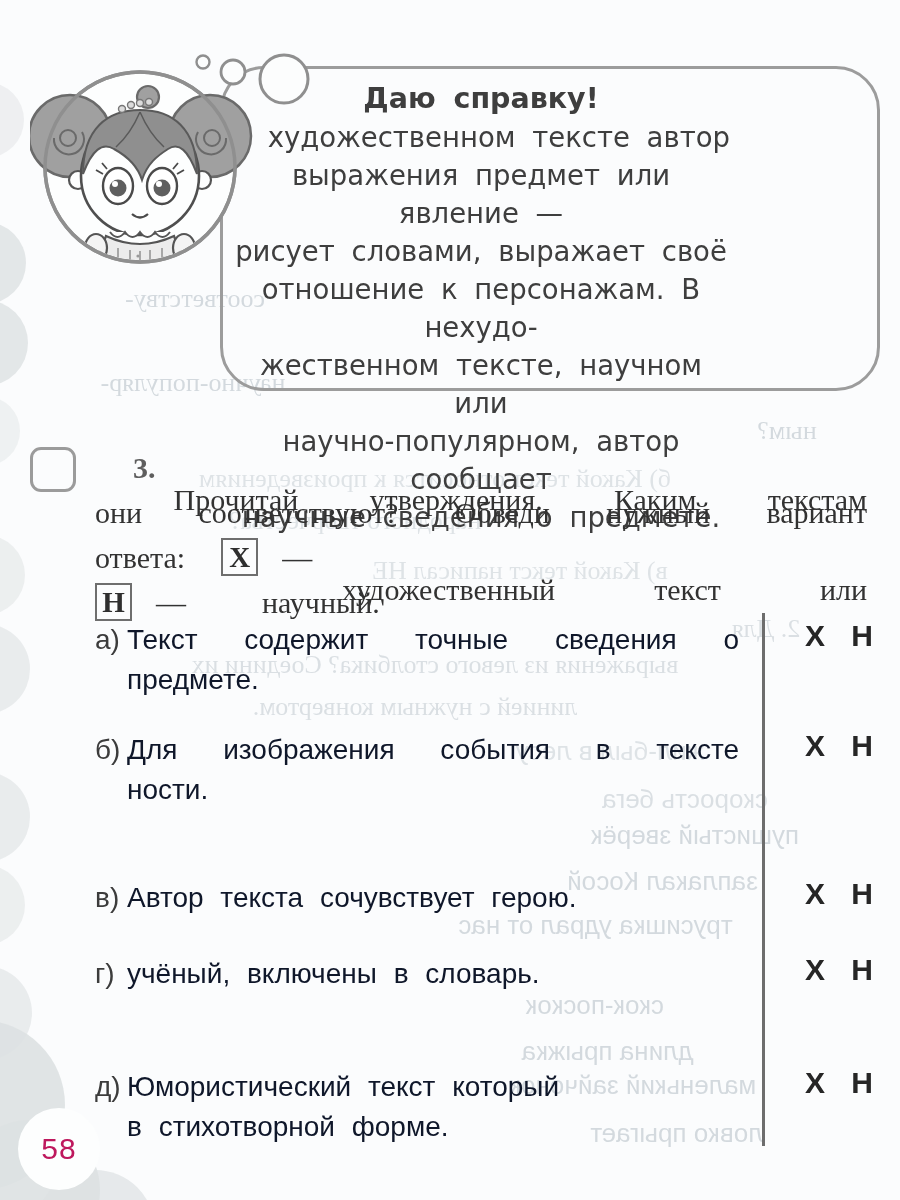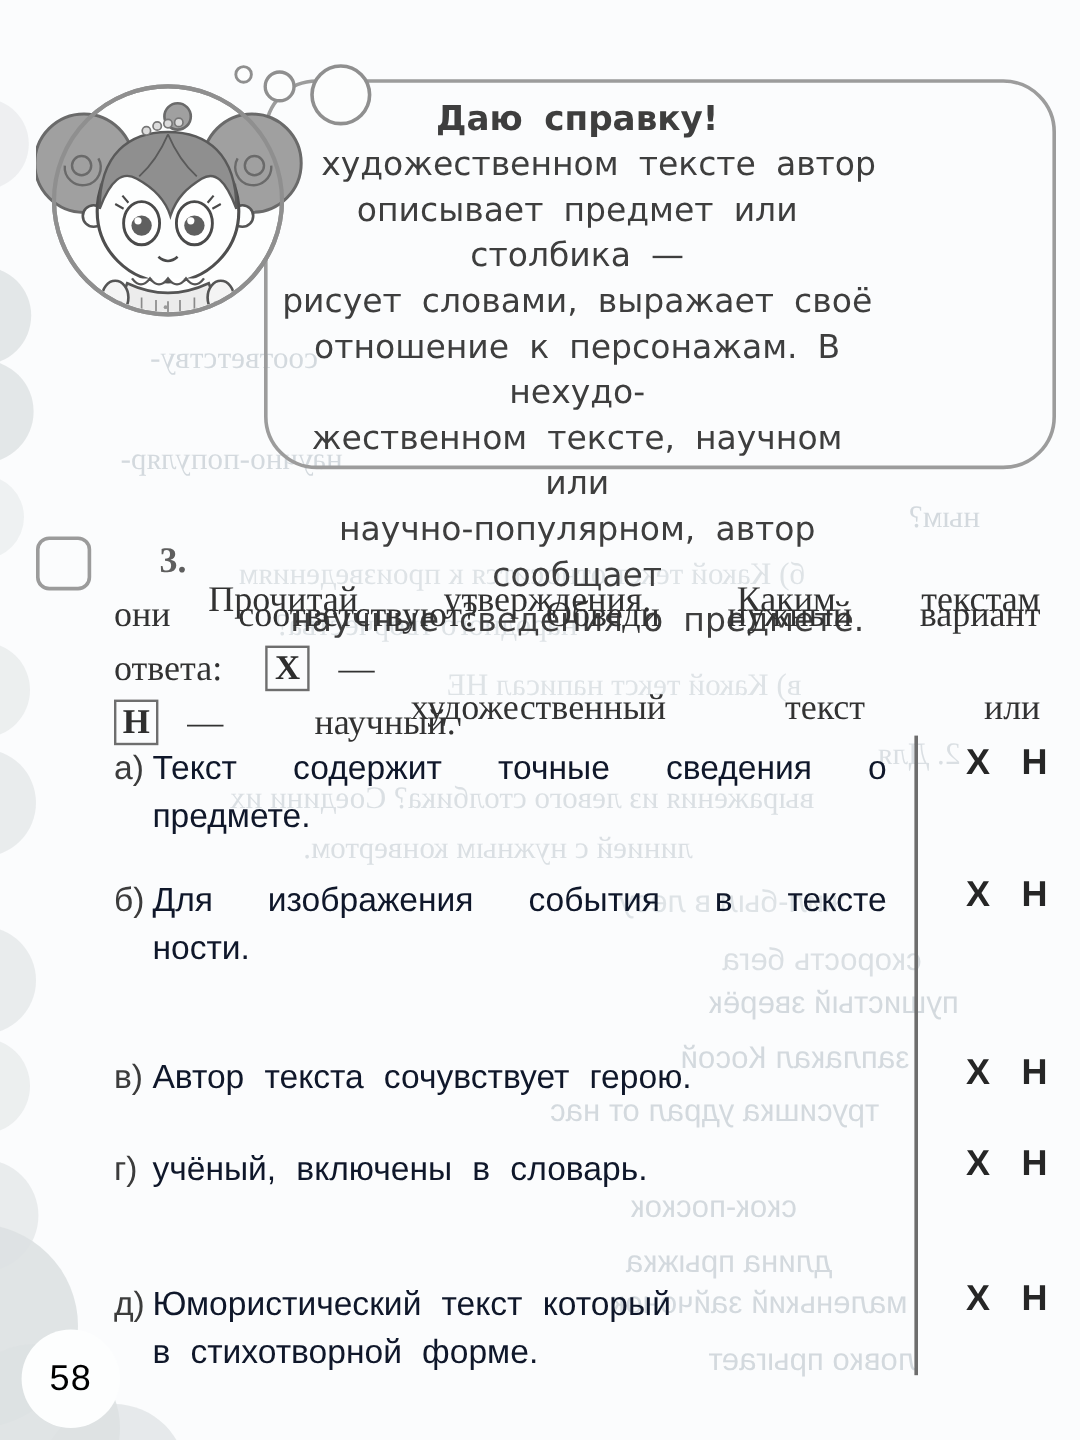--- a/index.html
+++ b/index.html
@@ -10,21 +10,21 @@
     font-family:"Liberation Sans", sans-serif; color:#3c3c3c;
   }
   .abs { position:absolute; }
   
   .blob { position:absolute; border-radius:50%; background:#dde1e2; z-index:0; }
   .pagenum-circle {
     position:absolute; left:18px; top:1108px; width:82px; height:82px;
     border-radius:50%; background:#fdfefe; z-index:1;
     display:flex; align-items:center; justify-content:center;
   }
-  .pagenum { font-size:30px; color:#000000; letter-spacing:1px; }
+  .pagenum { font-size:30px; color:#be185d; letter-spacing:1px; }
   
   .bleed {
     position:absolute; z-index:0; transform:scaleX(-1);
     color:#b4bec5; opacity:0.55; text-align:center; white-space:nowrap;
     font-size:26px;
   }
   .bleed.serif { font-family:"Liberation Serif", serif; }
   
   .callout-box {
     position:absolute; left:220px; top:66px; width:660px; height:325px;
@@ -105,21 +105,21 @@
   <div class="bleed" style="left:428px;top:910px;width:335px">трусишка удрал от нас</div>
   <div class="bleed" style="left:430px;top:990px;width:330px">скок-поскок</div>
   <div class="bleed" style="left:450px;top:1036px;width:315px">длина прыжка</div>
   <div class="bleed" style="left:468px;top:1070px;width:330px">маленький зайчонок</div>
   <div class="bleed" style="left:552px;top:1118px;width:250px">ловко прыгает</div>
 
   <div class="callout-box"></div>
   <div class="callout-text">
     <div class="co-line co-title">Даю справку!</div>
     <div class="co-line">В художественном тексте автор</div>
-    <div class="co-line">описывает предмет или столбика —</div>
+    <div class="co-line">выражения предмет или явление —</div>
     <div class="co-line">рисует словами, выражает своё</div>
     <div class="co-line">отношение к персонажам. В нехудо-</div>
     <div class="co-line">жественном тексте, научном или</div>
     <div class="co-line">научно-популярном, автор сообщает</div>
     <div class="co-line">научные сведения о предмете.</div>
   </div>
 
   <svg class="abs" style="left:30px;top:52px;z-index:3" width="290" height="290" viewBox="0 0 290 290">
     <defs>
         <clipPath id="gclip">

